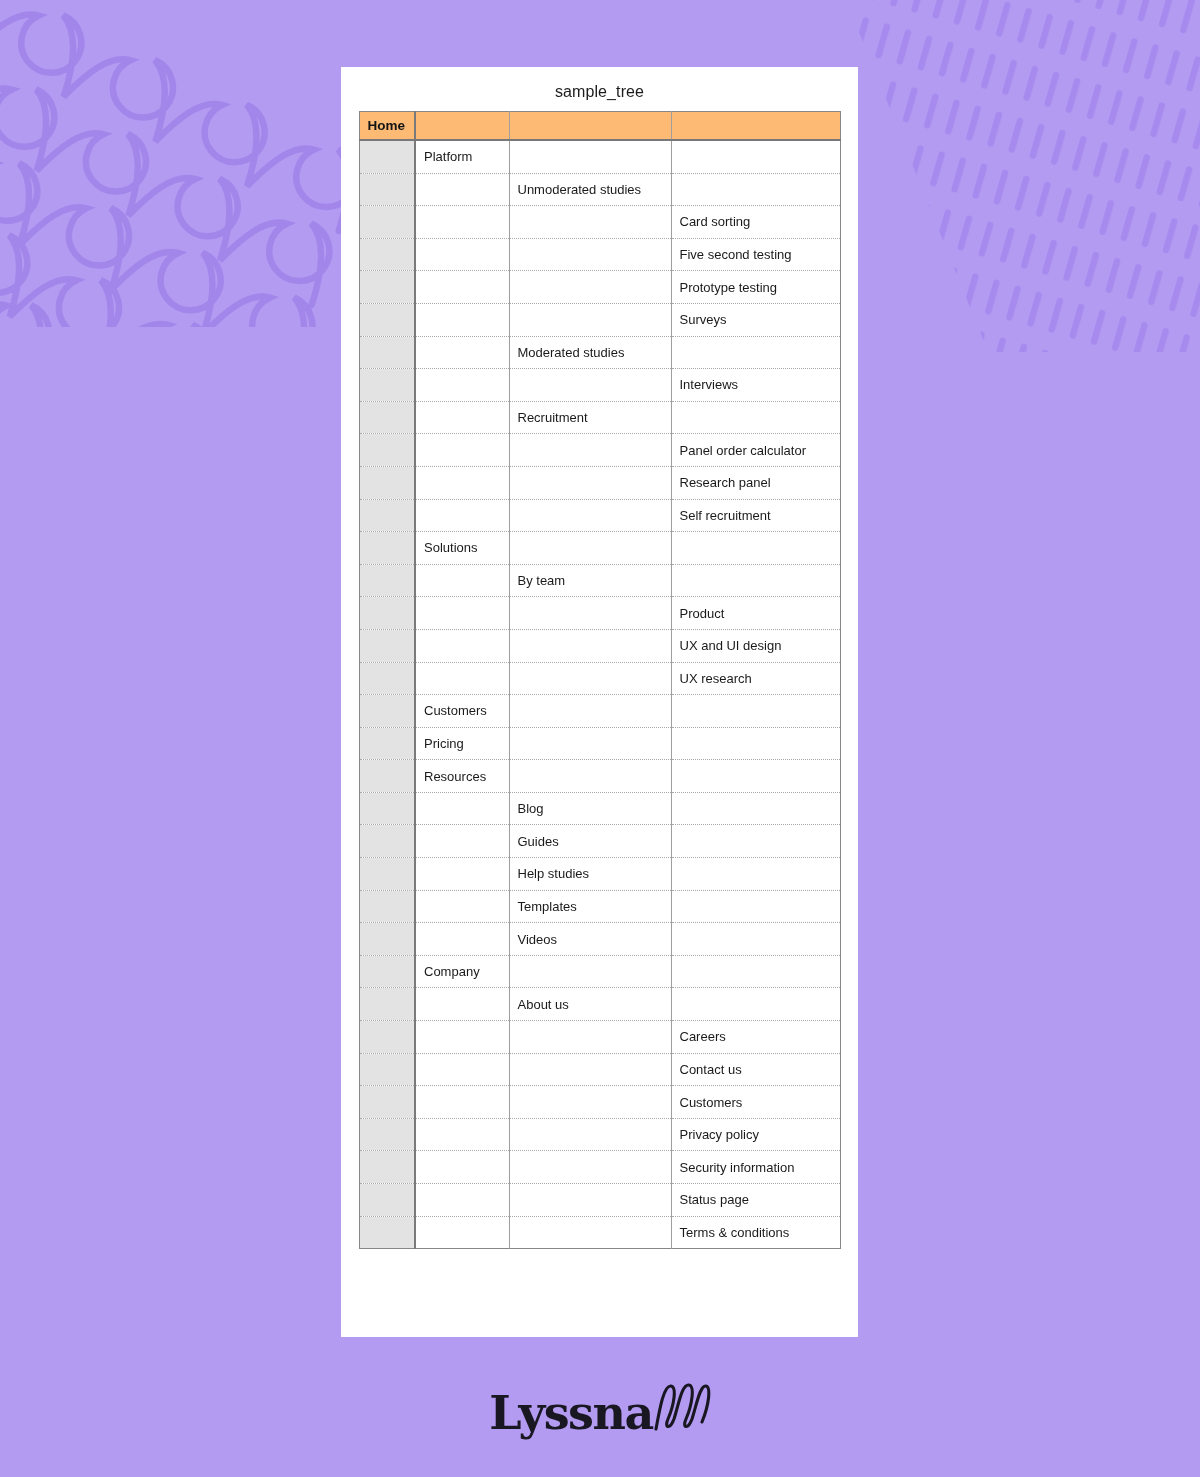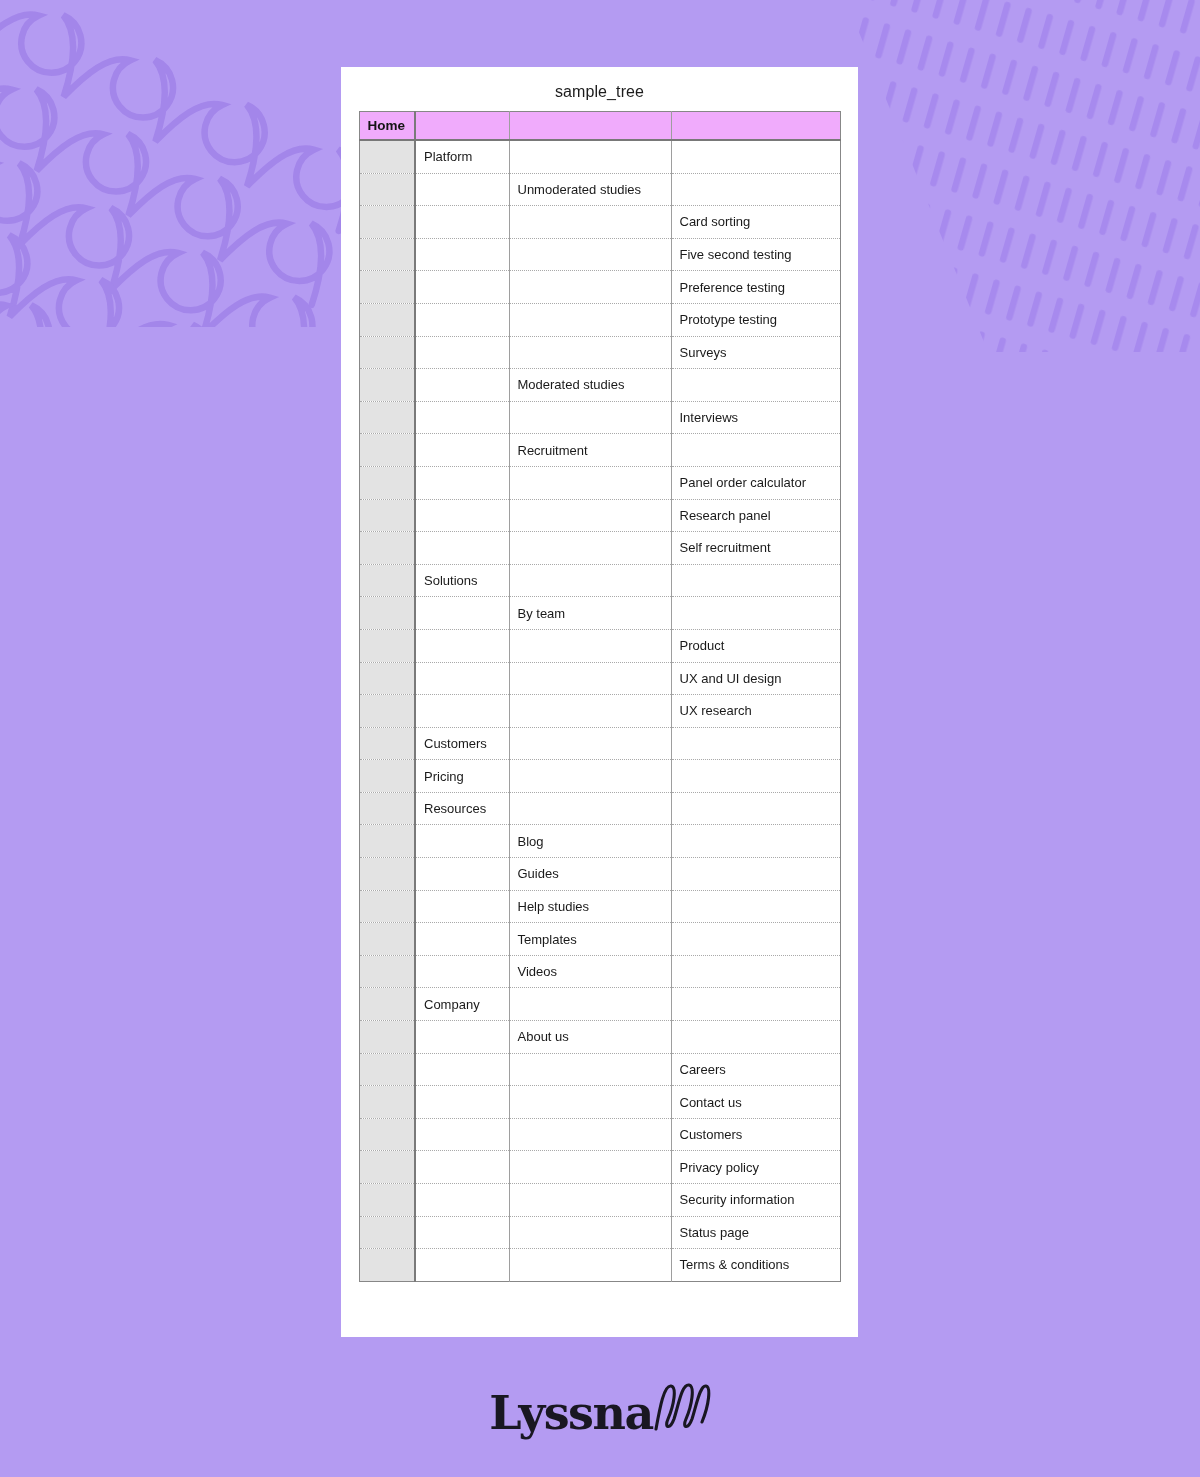--- a/index.html
+++ b/index.html
@@ -38,21 +38,21 @@
     margin: 0 auto;
     width: 481px;
     border: 1px solid #878787;
   }
   col.w0 { width: 56px; }
   col.w1 { width: 94px; }
   col.w2 { width: 162px; }
   col.w3 { width: 169px; }
 
   table.tree th {
-    background: #f0abfc;
+    background: #fdba74;
     height: 27px;
     border-bottom: 2px solid #787878;
     border-right: 1px solid #9e9e9e;
     font-size: 13.5px;
     font-weight: bold;
     color: #141414;
     text-align: left;
     padding: 0 0 0 8px;
   }
   table.tree td {
@@ -154,26 +154,20 @@
           <tr>
             <td class="c0"></td>
             <td class="c1"></td>
             <td class="c2"></td>
             <td class="c3">Five second testing</td>
           </tr>
           <tr>
             <td class="c0"></td>
             <td class="c1"></td>
             <td class="c2"></td>
-            <td class="c3">Preference testing</td>
-          </tr>
-          <tr>
-            <td class="c0"></td>
-            <td class="c1"></td>
-            <td class="c2"></td>
             <td class="c3">Prototype testing</td>
           </tr>
           <tr>
             <td class="c0"></td>
             <td class="c1"></td>
             <td class="c2"></td>
             <td class="c3">Surveys</td>
           </tr>
           <tr>
             <td class="c0"></td>

